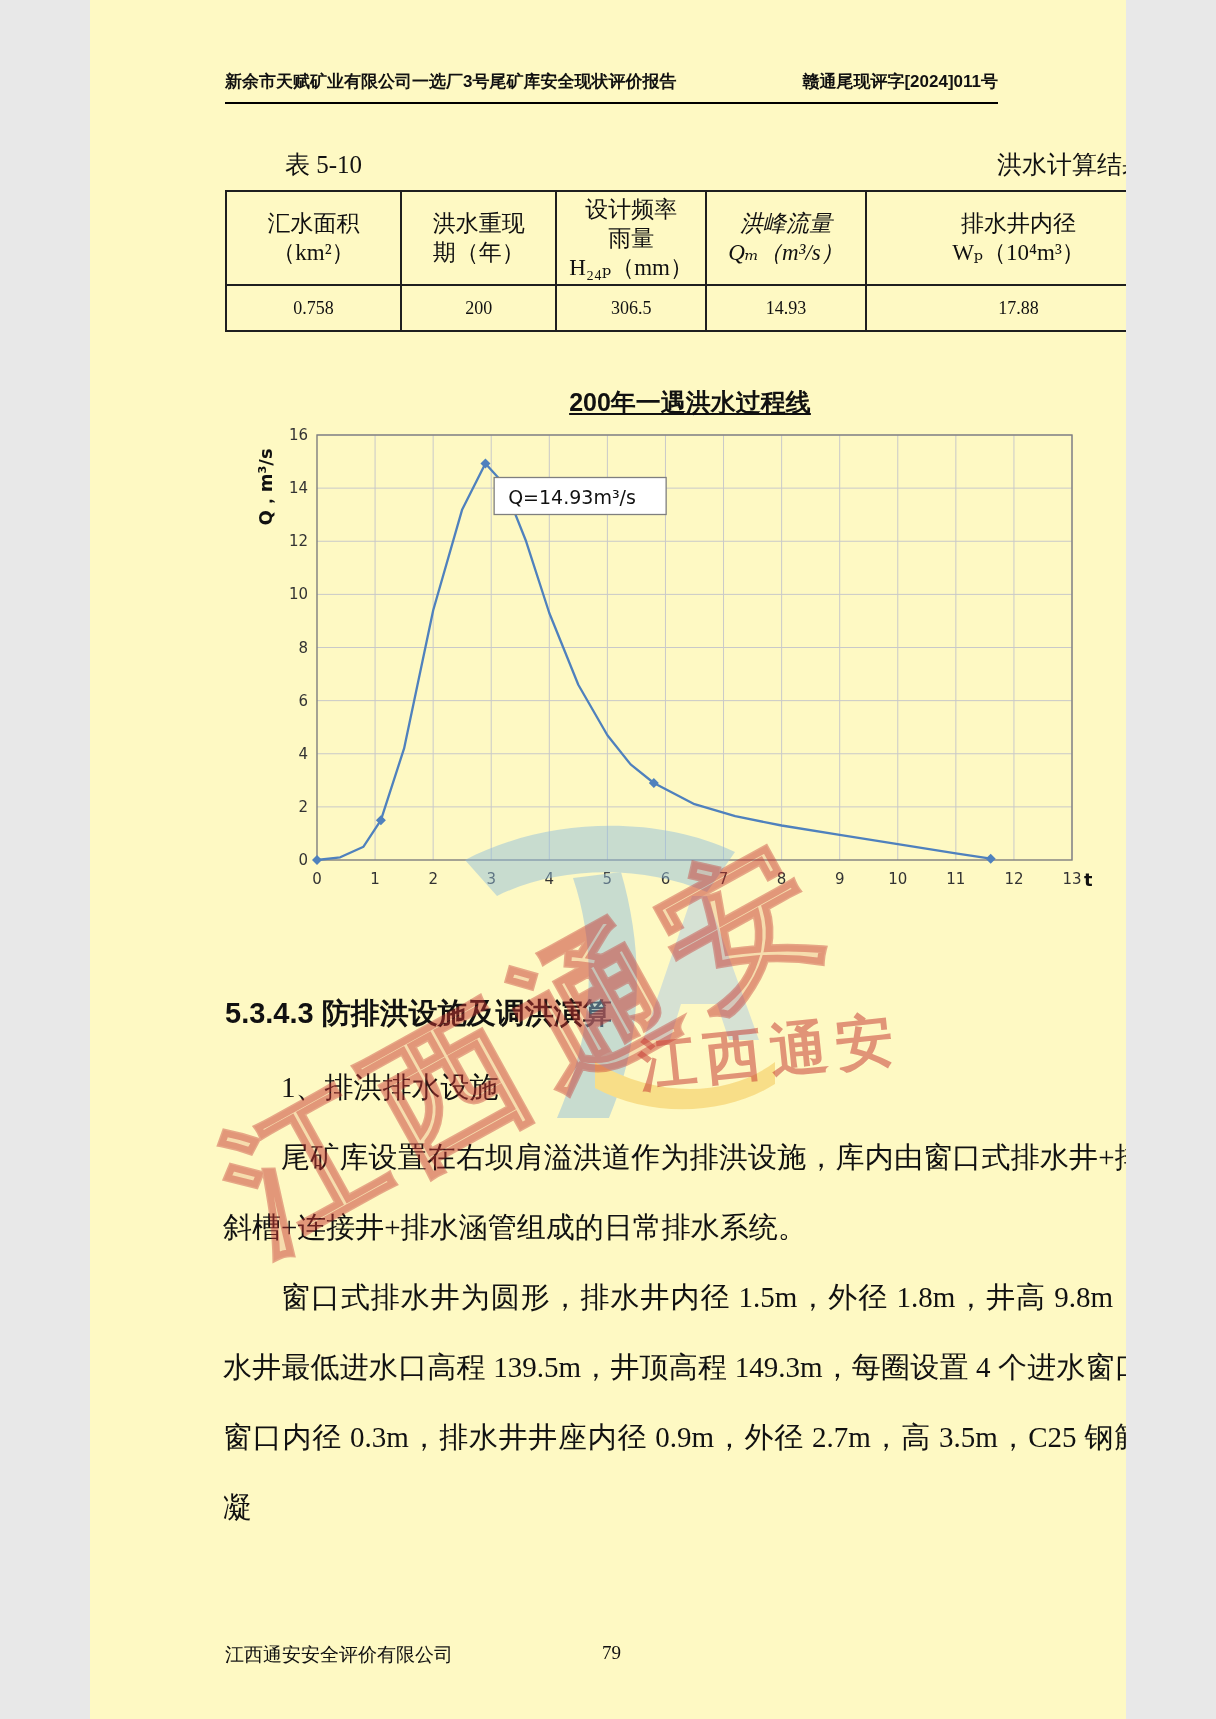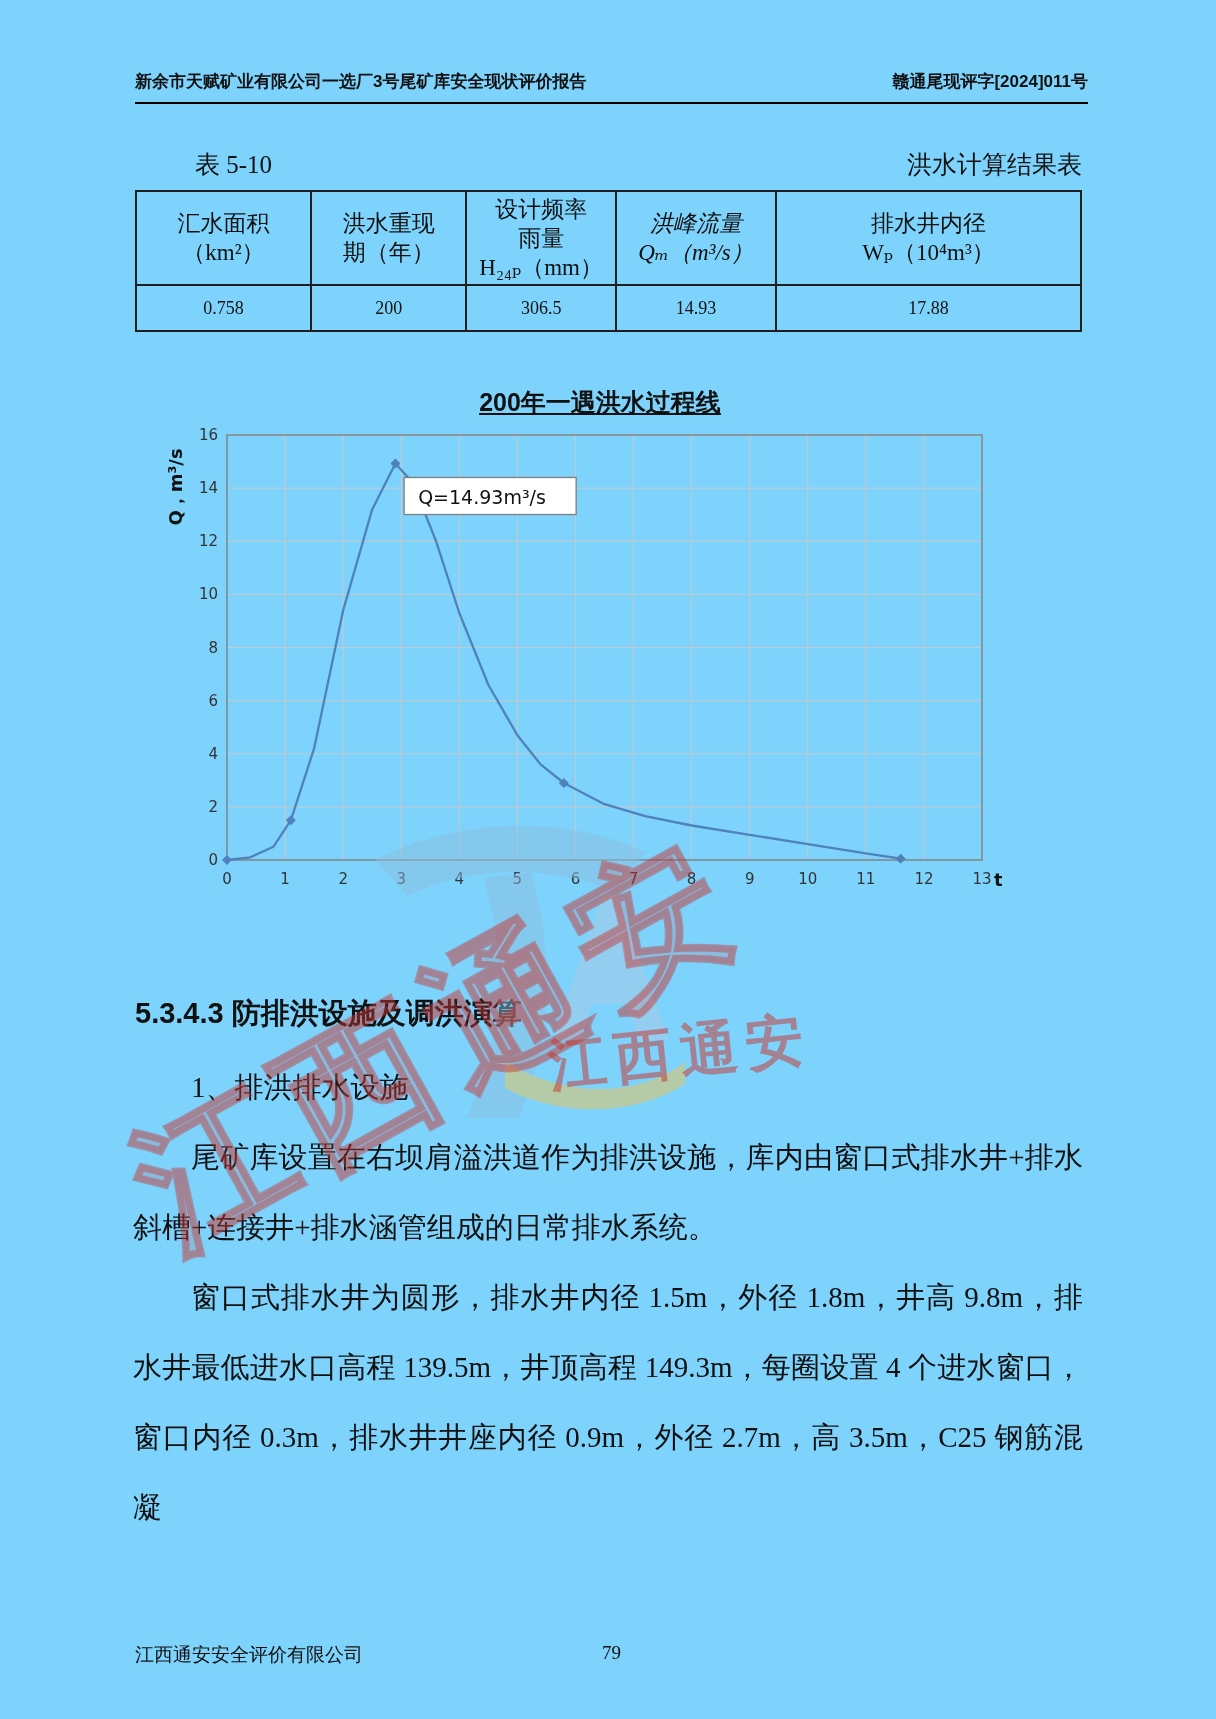--- a/index.html
+++ b/index.html
@@ -1,18 +1,18 @@
 <!DOCTYPE html>
 <html><head>
 <meta charset="utf-8">
 <style>
   html,body { margin:0; padding:0; background:#e8e8e8; }
   .page {
-    position:relative; width:1216px; height:1719px; margin:0 auto;
-    background:#7dd3fc; overflow:hidden; color:#111;
+    position:relative; width:1036px; height:1719px; margin:0 auto;
+    background:#fef9c3; overflow:hidden; color:#111;
     font-family:"Liberation Serif","DejaVu Serif",serif;
   }
   
   .page-header {
     position:absolute; top:70px; left:135px; right:128px;
     display:flex; justify-content:space-between; align-items:flex-end;
     font-family:"Liberation Sans","DejaVu Sans",sans-serif;
     font-weight:bold; font-size:17px; padding-bottom:9px;
     border-bottom:2.5px solid #000;
   }

